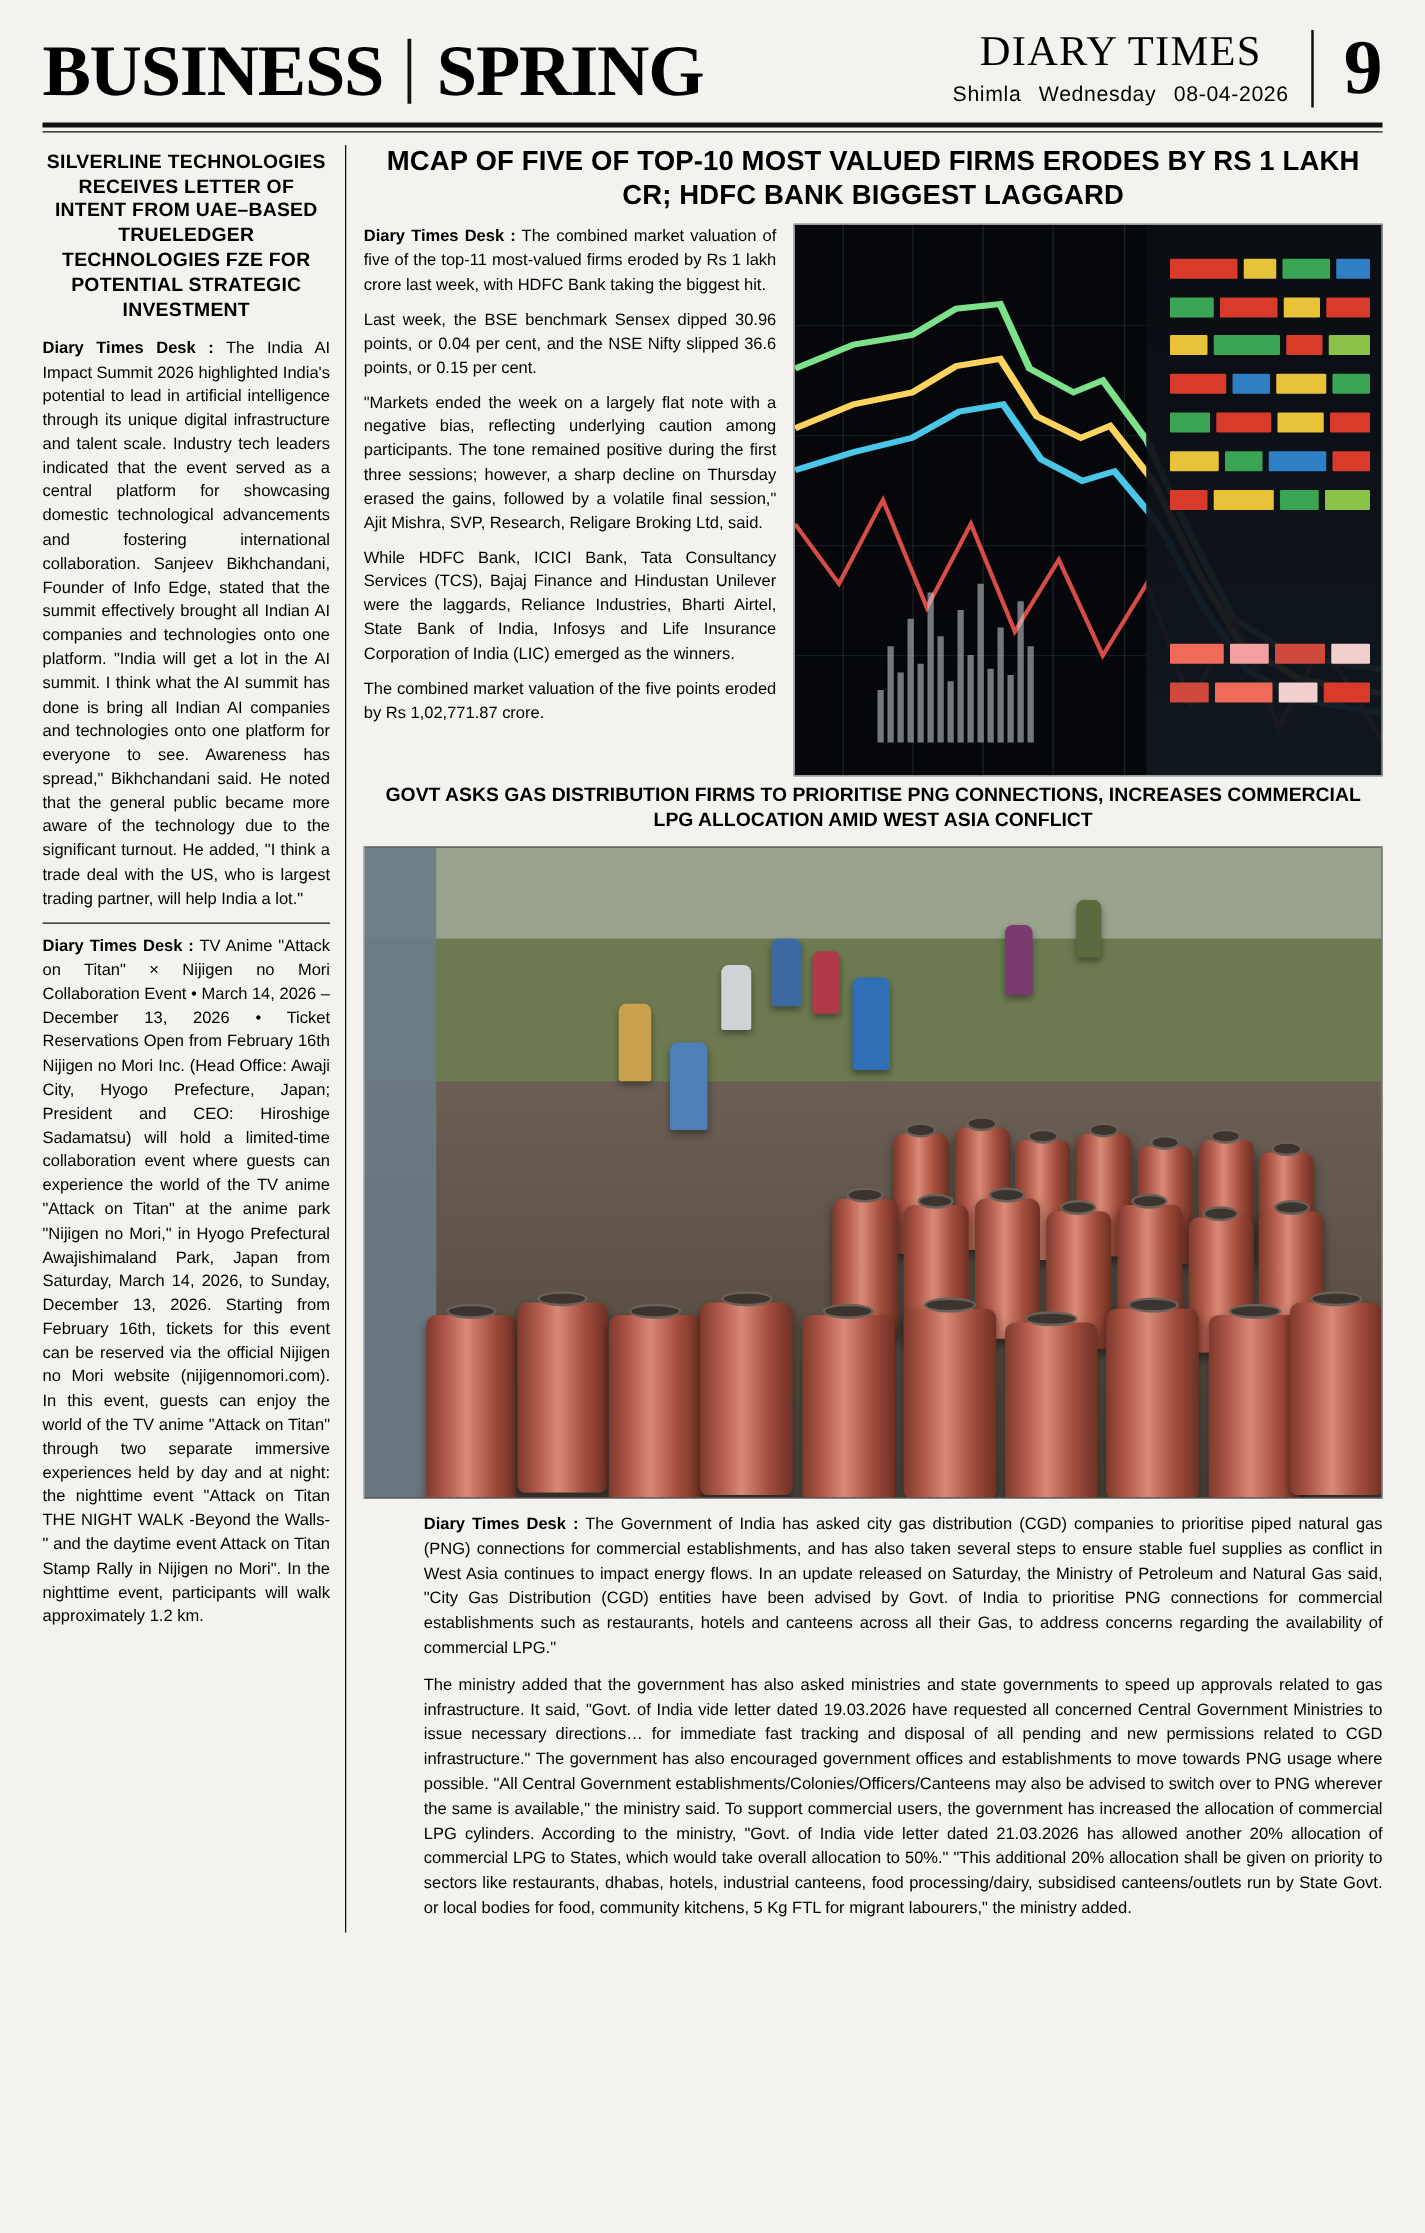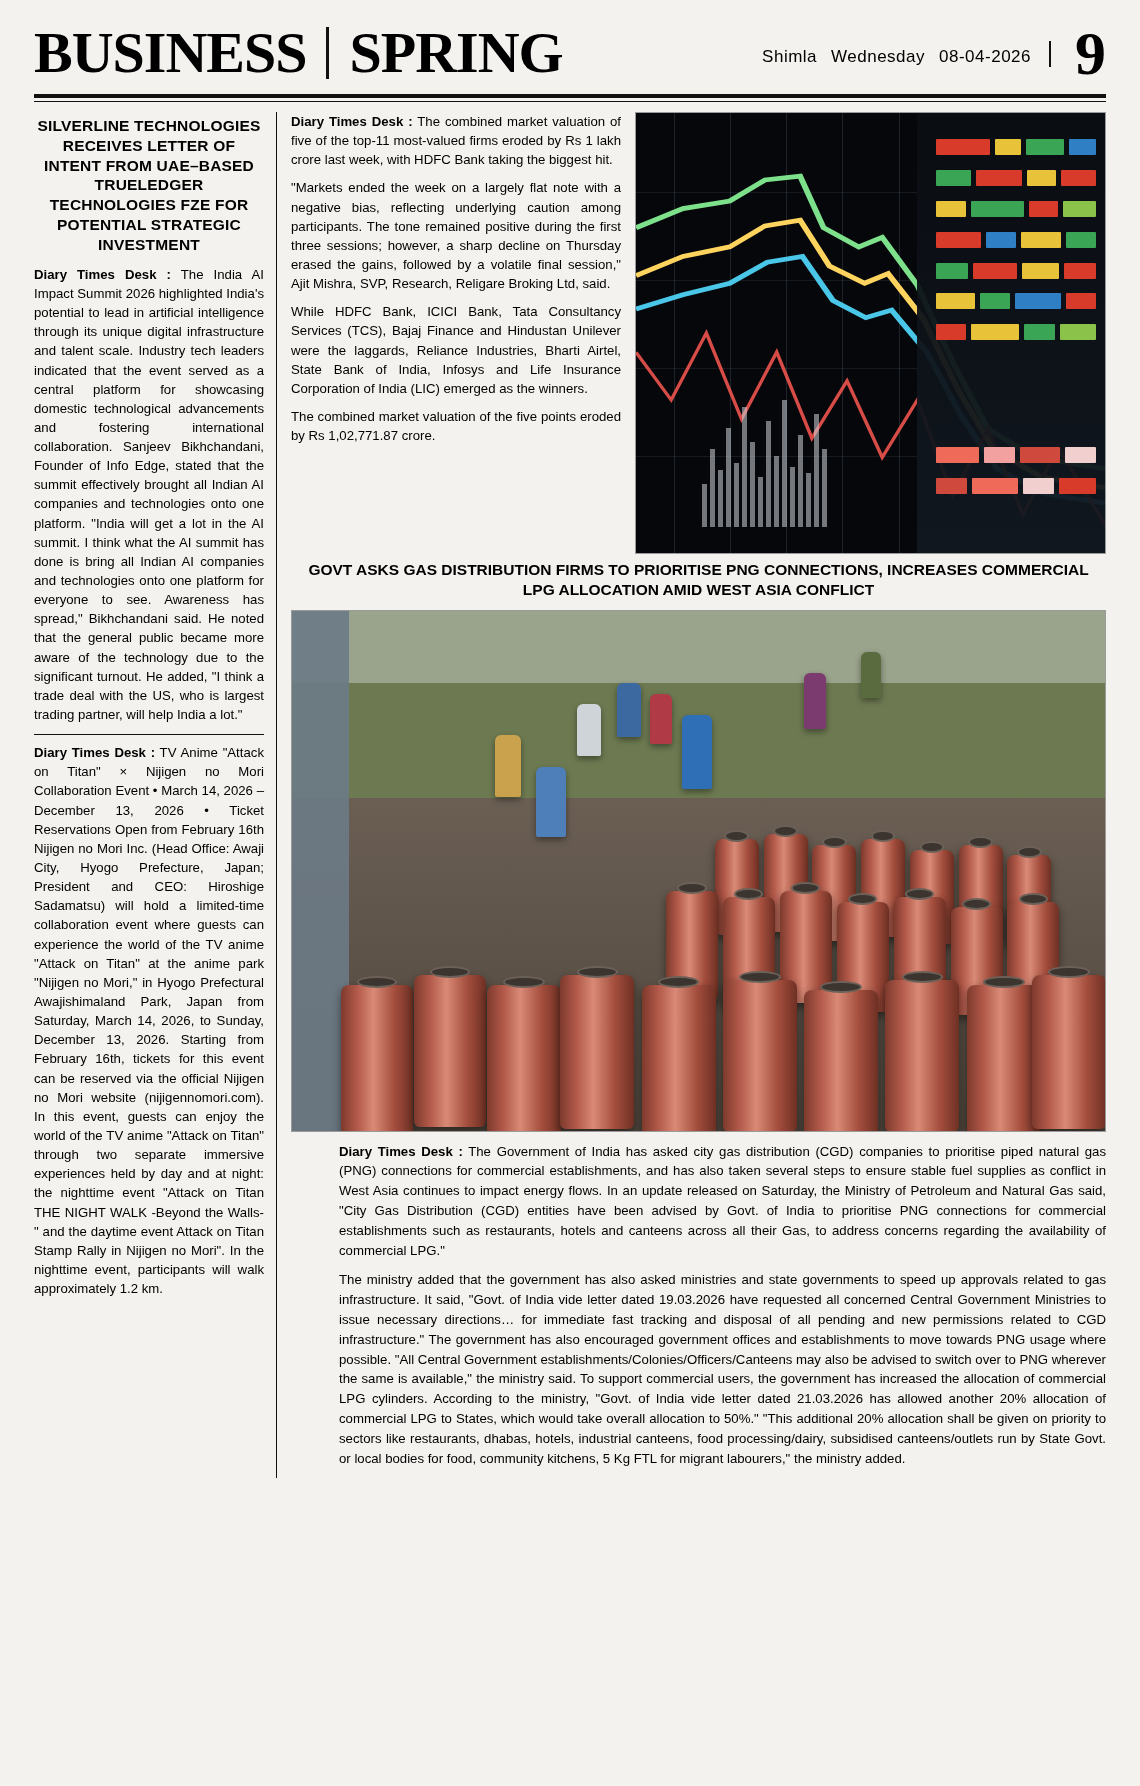--- a/index.html
+++ b/index.html
@@ -225,20 +225,21 @@
 <div class="page">
 
   <div class="masthead">
     <div class="masthead-left">
       <span>BUSINESS</span>
       <span class="divider-bar"></span>
       <span>SPRING</span>
     </div>
     <div class="masthead-right">
       <div class="brandblock">
+        <div class="brand-title">DIARY TIMES</div>
         <div class="brand-sub">
           <span>Shimla</span>
           <span>Wednesday</span>
           <span>08-04-2026</span>
         </div>
       </div>
       <div class="page-number">9</div>
     </div>
   </div>
   <div class="rule-thick"></div>
@@ -257,25 +258,27 @@
       <div class="small-rule"></div>
 
       <div class="body-text">
         <p><span class="dtd">Diary Times Desk :</span>
            <span>TV Anime "Attack on Titan" × Nijigen no Mori Collaboration Event • March 14, 2026 – December 13, 2026 • Ticket Reservations Open from February 16th Nijigen no Mori Inc. (Head Office: Awaji City, Hyogo Prefecture, Japan; President and CEO: Hiroshige Sadamatsu) will hold a limited-time collaboration event where guests can experience the world of the TV anime "Attack on Titan" at the anime park "Nijigen no Mori," in Hyogo Prefectural Awajishimaland Park, Japan from Saturday, March 14, 2026, to Sunday, December 13, 2026. Starting from February 16th, tickets for this event can be reserved via the official Nijigen no Mori website (nijigennomori.com). In this event, guests can enjoy the world of the TV anime "Attack on Titan" through two separate immersive experiences held by day and at night: the nighttime event "Attack on Titan THE NIGHT WALK -Beyond the Walls-" and the daytime event Attack on Titan Stamp Rally in Nijigen no Mori". In the nighttime event, participants will walk approximately 1.2 km.</span></p>
       </div>
     </div>
 
     <div class="col-right">
 
+      <div class="hl-main">MCAP OF FIVE OF TOP-10 MOST VALUED FIRMS ERODES BY RS 1 LAKH CR; HDFC BANK BIGGEST LAGGARD</div>
 
       <div class="art1">
         <div class="art1-text body-text">
           <p><span class="dtd">Diary Times Desk :</span>
              <span>The combined market valuation of five of the top-11 most-valued firms eroded by Rs 1 lakh crore last week, with HDFC Bank taking the biggest hit.</span></p>
+          <p>Last week, the BSE benchmark Sensex dipped 30.96 points, or 0.04 per cent, and the NSE Nifty slipped 36.6 points, or 0.15 per cent.</p>
           <p>"Markets ended the week on a largely flat note with a negative bias, reflecting underlying caution among participants. The tone remained positive during the first three sessions; however, a sharp decline on Thursday erased the gains, followed by a volatile final session," Ajit Mishra, SVP, Research, Religare Broking Ltd, said.</p>
           <p>While HDFC Bank, ICICI Bank, Tata Consultancy Services (TCS), Bajaj Finance and Hindustan Unilever were the laggards, Reliance Industries, Bharti Airtel, State Bank of India, Infosys and Life Insurance Corporation of India (LIC) emerged as the winners.</p>
           <p>The combined market valuation of the five points eroded by Rs 1,02,771.87 crore.</p>
         </div>
 
         <div class="art1-img img-frame">
           <div class="stockimg">
             <div class="grid-v" style="left:8%"></div>
             <div class="grid-v" style="left:20%"></div>
             <div class="grid-v" style="left:32%"></div>

